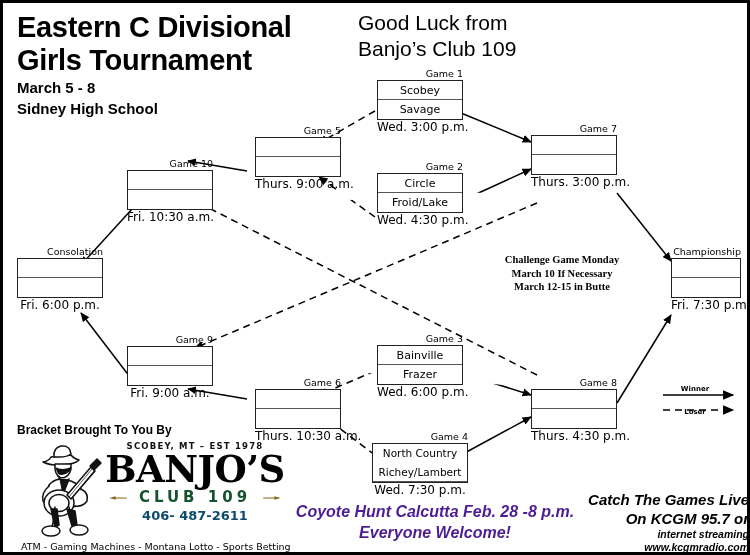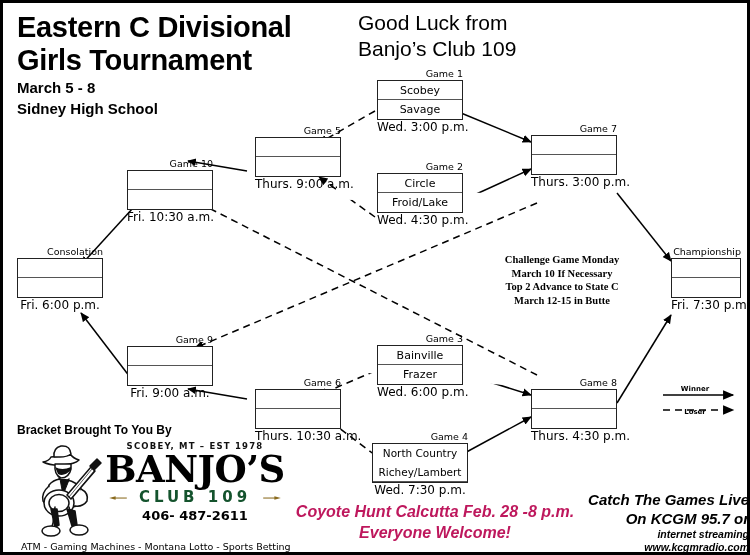--- a/index.html
+++ b/index.html
@@ -112,35 +112,35 @@
     color: #14532d; font-family: "DejaVu Sans", sans-serif;
     line-height: 19px; white-space: nowrap;
   }
   .logo-club-row { position: relative; height: 20px; }
   .logo-arrow-l, .logo-arrow-r {
     position: absolute; top: 8px; width: 22px; height: 4px;
   }
   .logo-arrow-l { left: 2px; }
   .logo-arrow-r { right: 2px; }
   .logo-phone {
-    font-size: 13px; font-weight: bold; color: #000000;
+    font-size: 13px; font-weight: bold; color: #0c4a6e;
     font-family: "DejaVu Sans", sans-serif; line-height: 16px;
   }
   .logo-services {
     position: absolute; left: 18px; top: 538px;
     font-size: 9.5px; color: #000; white-space: nowrap;
     font-family: "DejaVu Sans", sans-serif;
   }
 
   
   .coyote {
     position: absolute; left: 282px; top: 498px;
     width: 300px; text-align: center;
     font-weight: bold; font-style: italic; font-size: 16px;
-    line-height: 21px; color: #be185d;
+    line-height: 21px; color: #4c1d95;
   }
   .kcgm {
     position: absolute; left: 556px; top: 487px;
     width: 190px; text-align: right; color: #000;
   }
   .kcgm-l1, .kcgm-l2 {
     font-weight: bold; font-style: italic; font-size: 15px; line-height: 19px;
     white-space: nowrap;
   }
   .kcgm-l3, .kcgm-l4 {
@@ -335,21 +335,20 @@
     <div class="game-box">
       <div class="slot top"></div>
       <div class="slot"></div>
     </div>
     <div class="game-time">Fri. 7:30 p.m.</div>
   </div>
 
   <div class="challenge-note">
     <div>Challenge Game Monday</div>
     <div>March 10 If Necessary</div>
-    <div>Top 2 Advance to State C</div>
     <div>March 12-15 in Butte</div>
   </div>
 
   <div class="legend">
     <div class="legend-row">
       <svg width="84" height="16" viewBox="0 0 84 16" xmlns="http://www.w3.org/2000/svg">
         <defs>
           <marker id="lah" markerWidth="8" markerHeight="8" refX="6.2" refY="3.4" orient="auto" markerUnits="strokeWidth">
             <path d="M0,0.4 L7,3.4 L0,6.4 z" fill="#000"></path>
           </marker>

